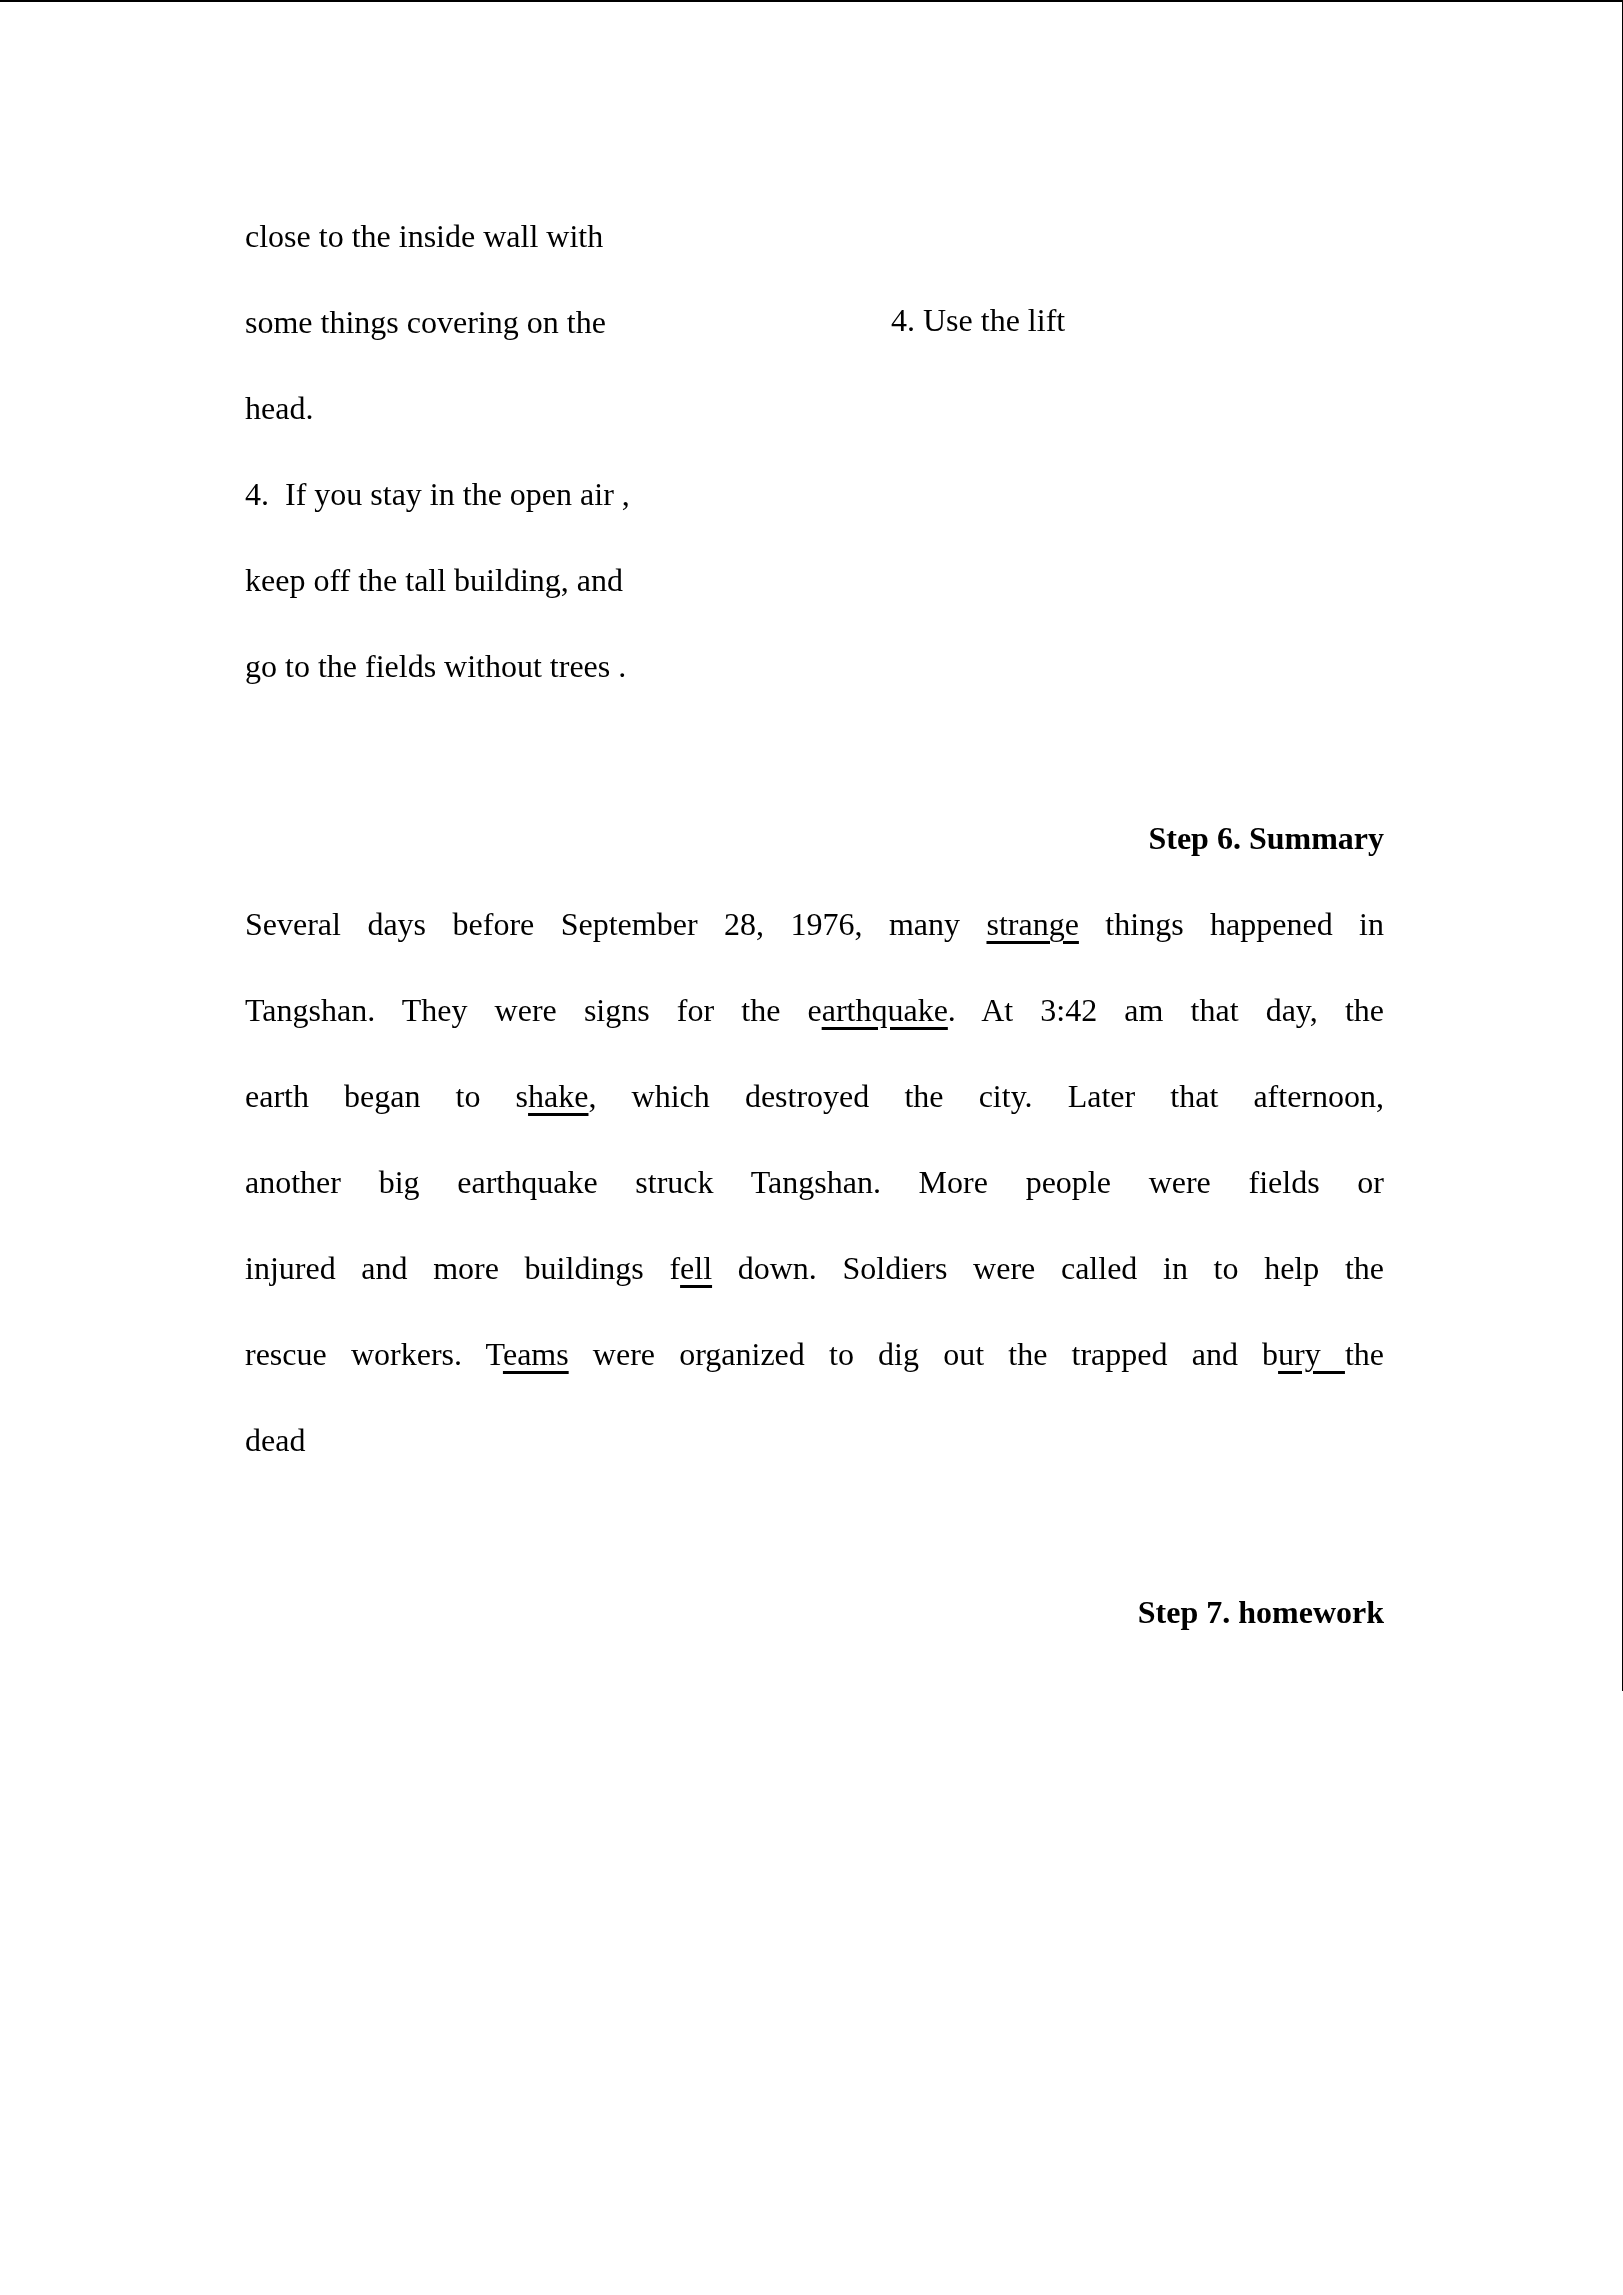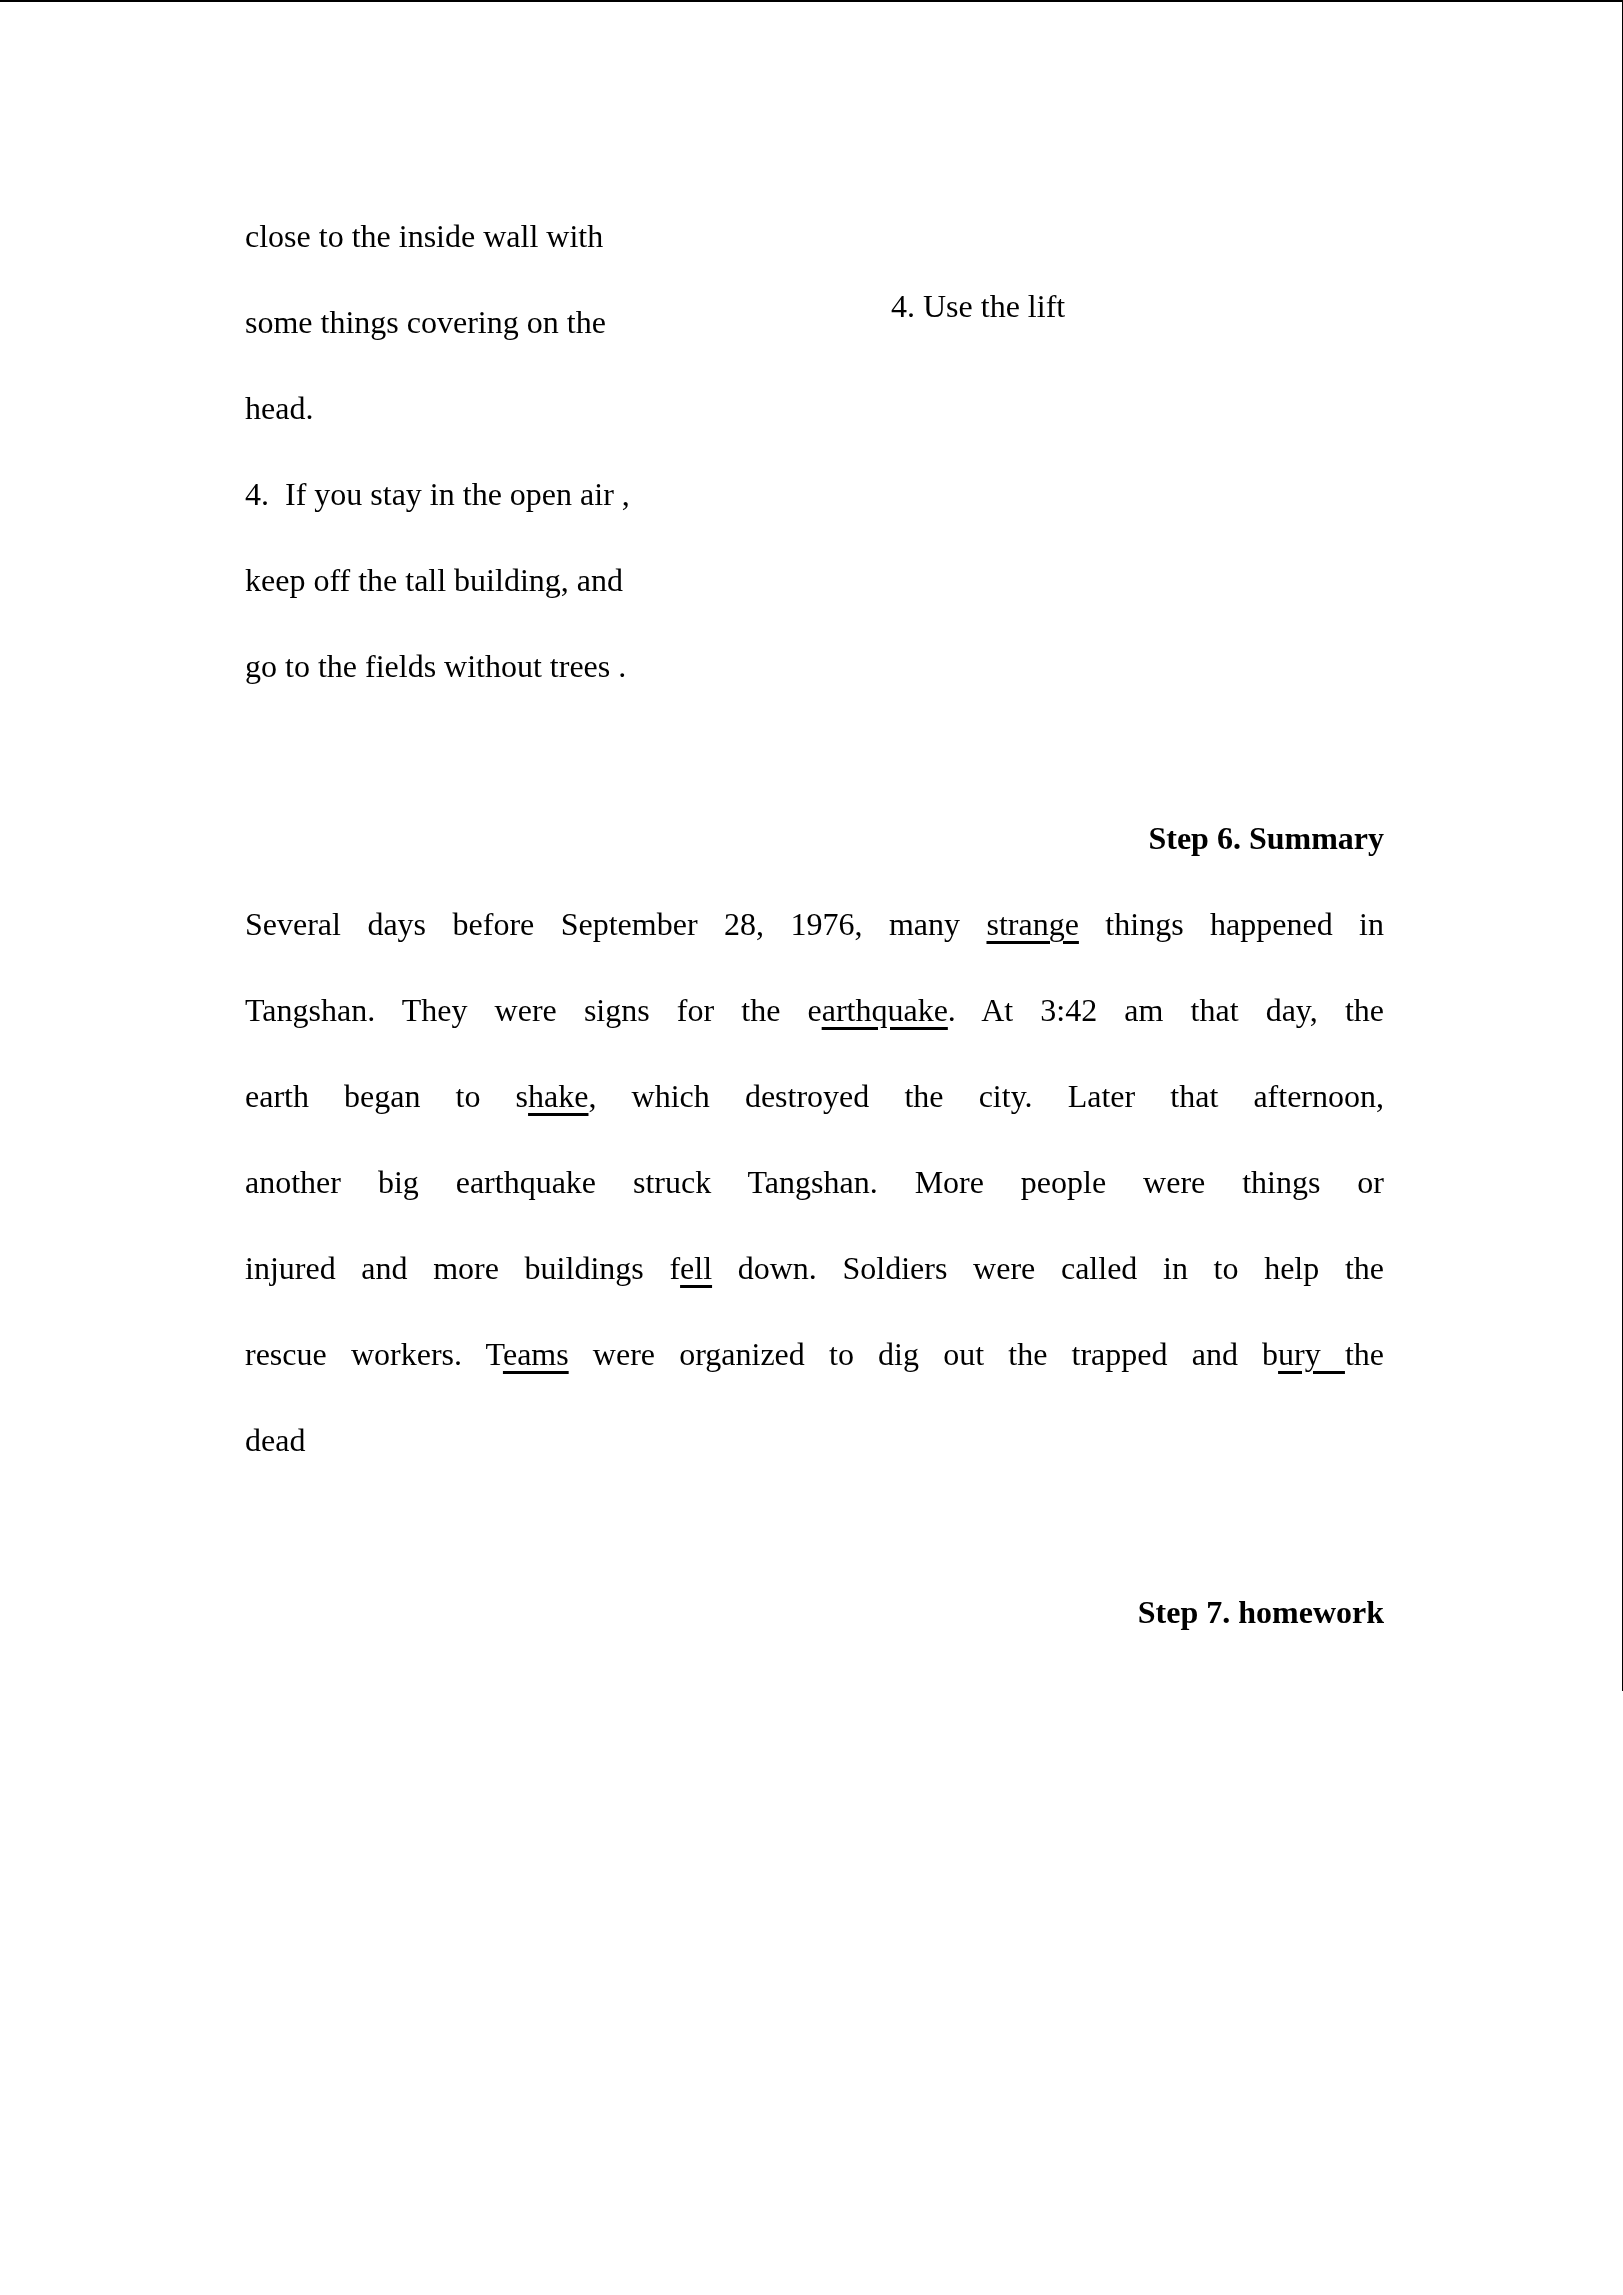--- a/index.html
+++ b/index.html
@@ -33,21 +33,21 @@
   .line {
     white-space: pre-wrap;
   }
   .jline {
     text-align: justify;
     text-align-last: justify;
   }
   .right-col {
     position: absolute;
     left: 646px;
-    top: 70px;
+    top: 84px;
     line-height: 86px;
     white-space: pre;
   }
   .heading {
     margin: 86px 0 0 0;
     font-size: 32px;
     line-height: 86px;
     font-weight: bold;
     text-align: right;
   }
@@ -75,21 +75,21 @@
         </div>
       <div class="right-col">4. Use the lift</div>
     </section>
 
     <h2 class="heading">Step 6. Summary</h2>
 
     <section>
         <div class="jline"><span>Several days before September 28, 1976, many </span><span class="u">strange</span><span> things happened in</span></div>
         <div class="jline"><span>Tangshan. They were signs for the e</span><span class="u">arthquake</span><span>. At 3:42 am that day, the</span></div>
         <div class="jline"><span>earth began to s</span><span class="u">hake</span><span>, which destroyed the city. Later that afternoon,</span></div>
-        <div class="jline"><span>another big earthquake struck Tangshan. More people were things or</span></div>
+        <div class="jline"><span>another big earthquake struck Tangshan. More people were fields or</span></div>
         <div class="jline"><span>injured and more buildings f</span><span class="u">ell</span><span> down. Soldiers were called in to help the</span></div>
         <div class="jline"><span>rescue workers. T</span><span class="u">eams</span><span> were organized to dig out the trapped and b</span><span class="u">ury </span><span>the</span></div>
         <div class="line"><span>dead</span></div>
       </section>
 
     <h2 class="heading">Step 7. homework</h2>
 
 
   </div>
 </div>

